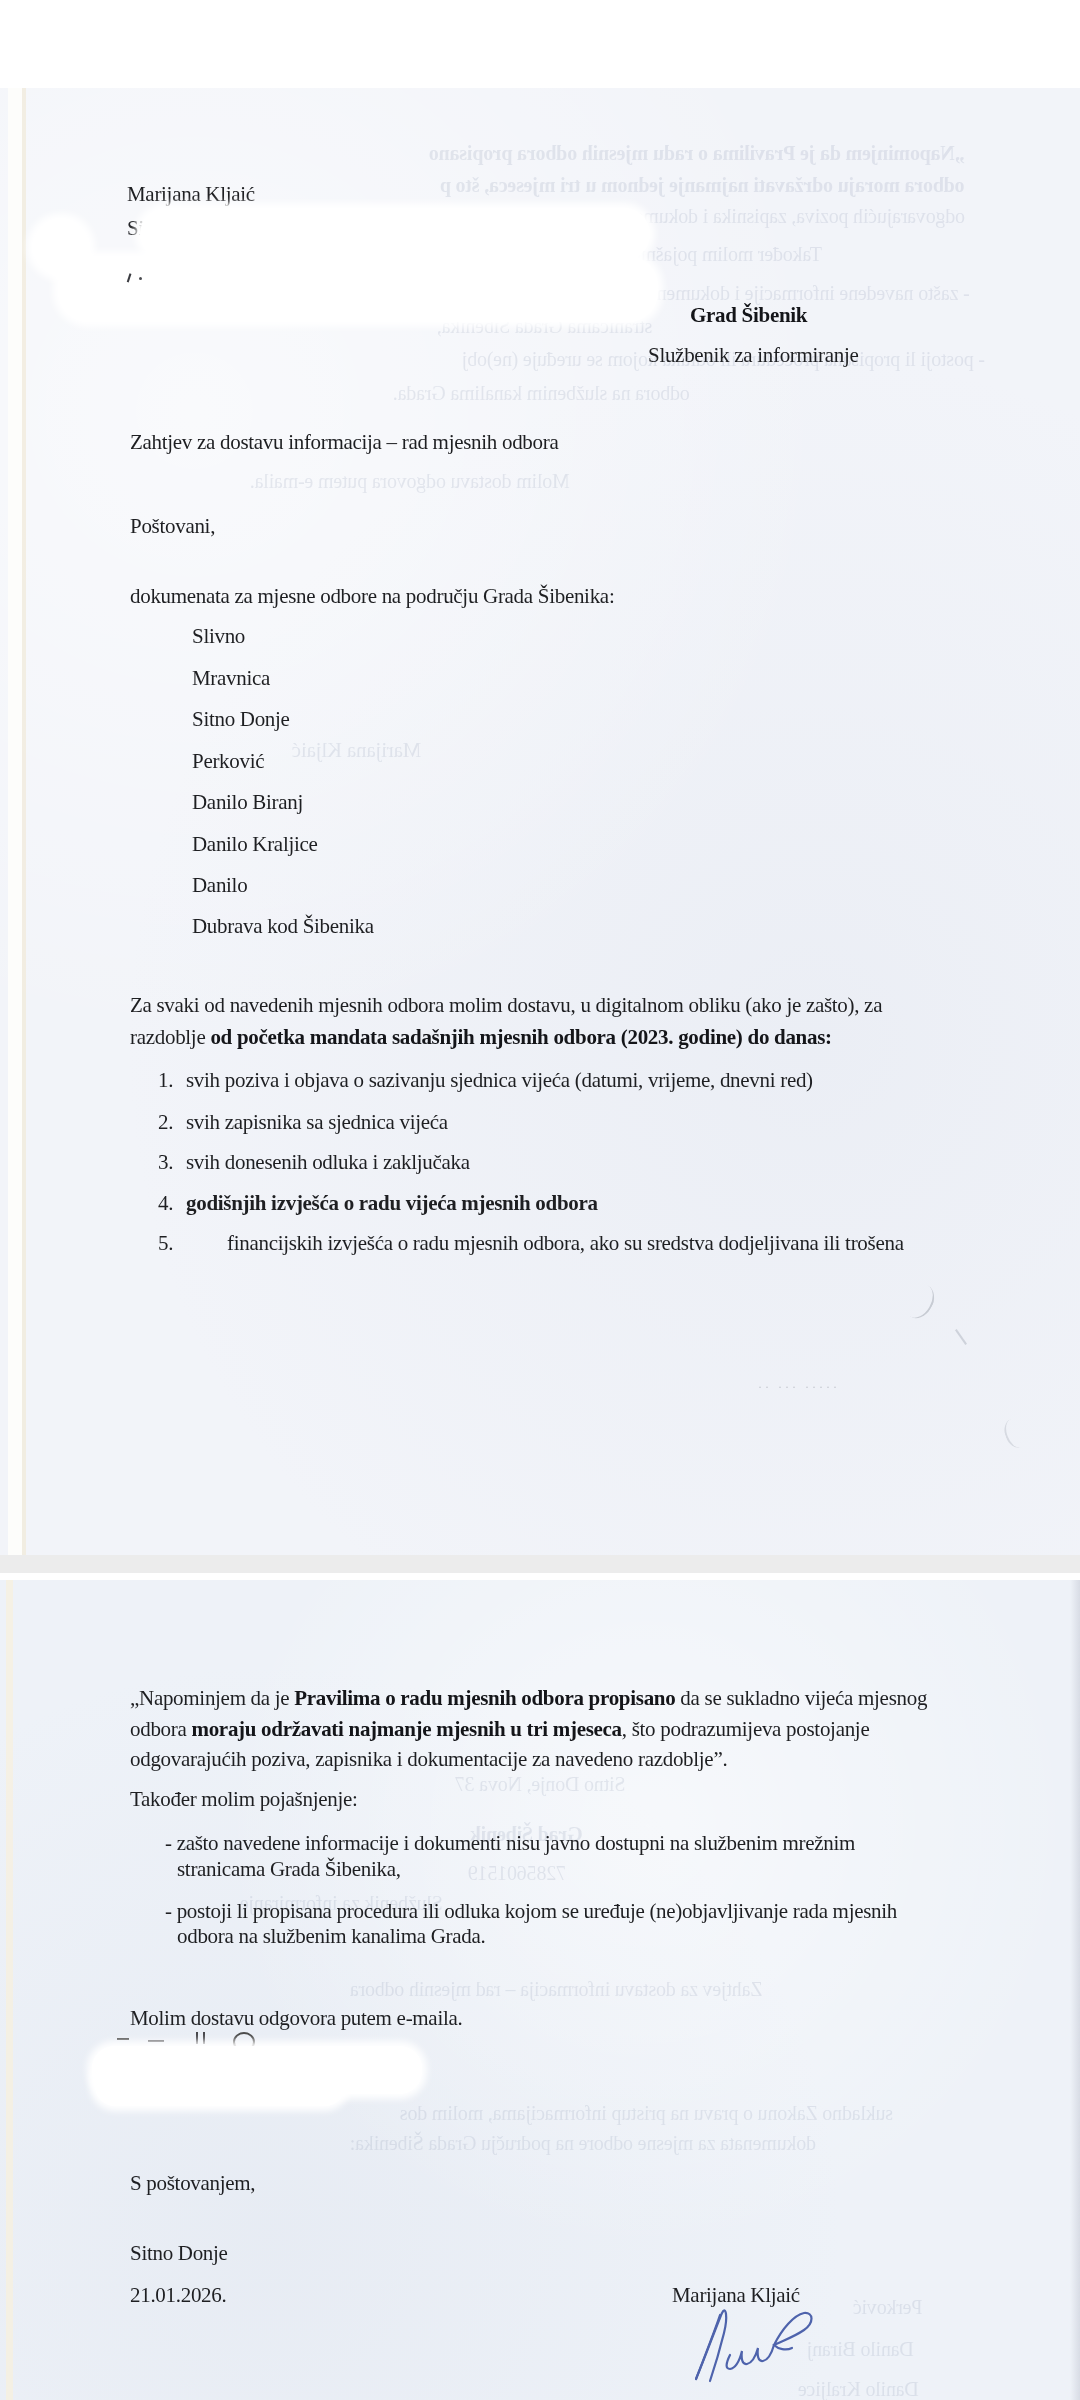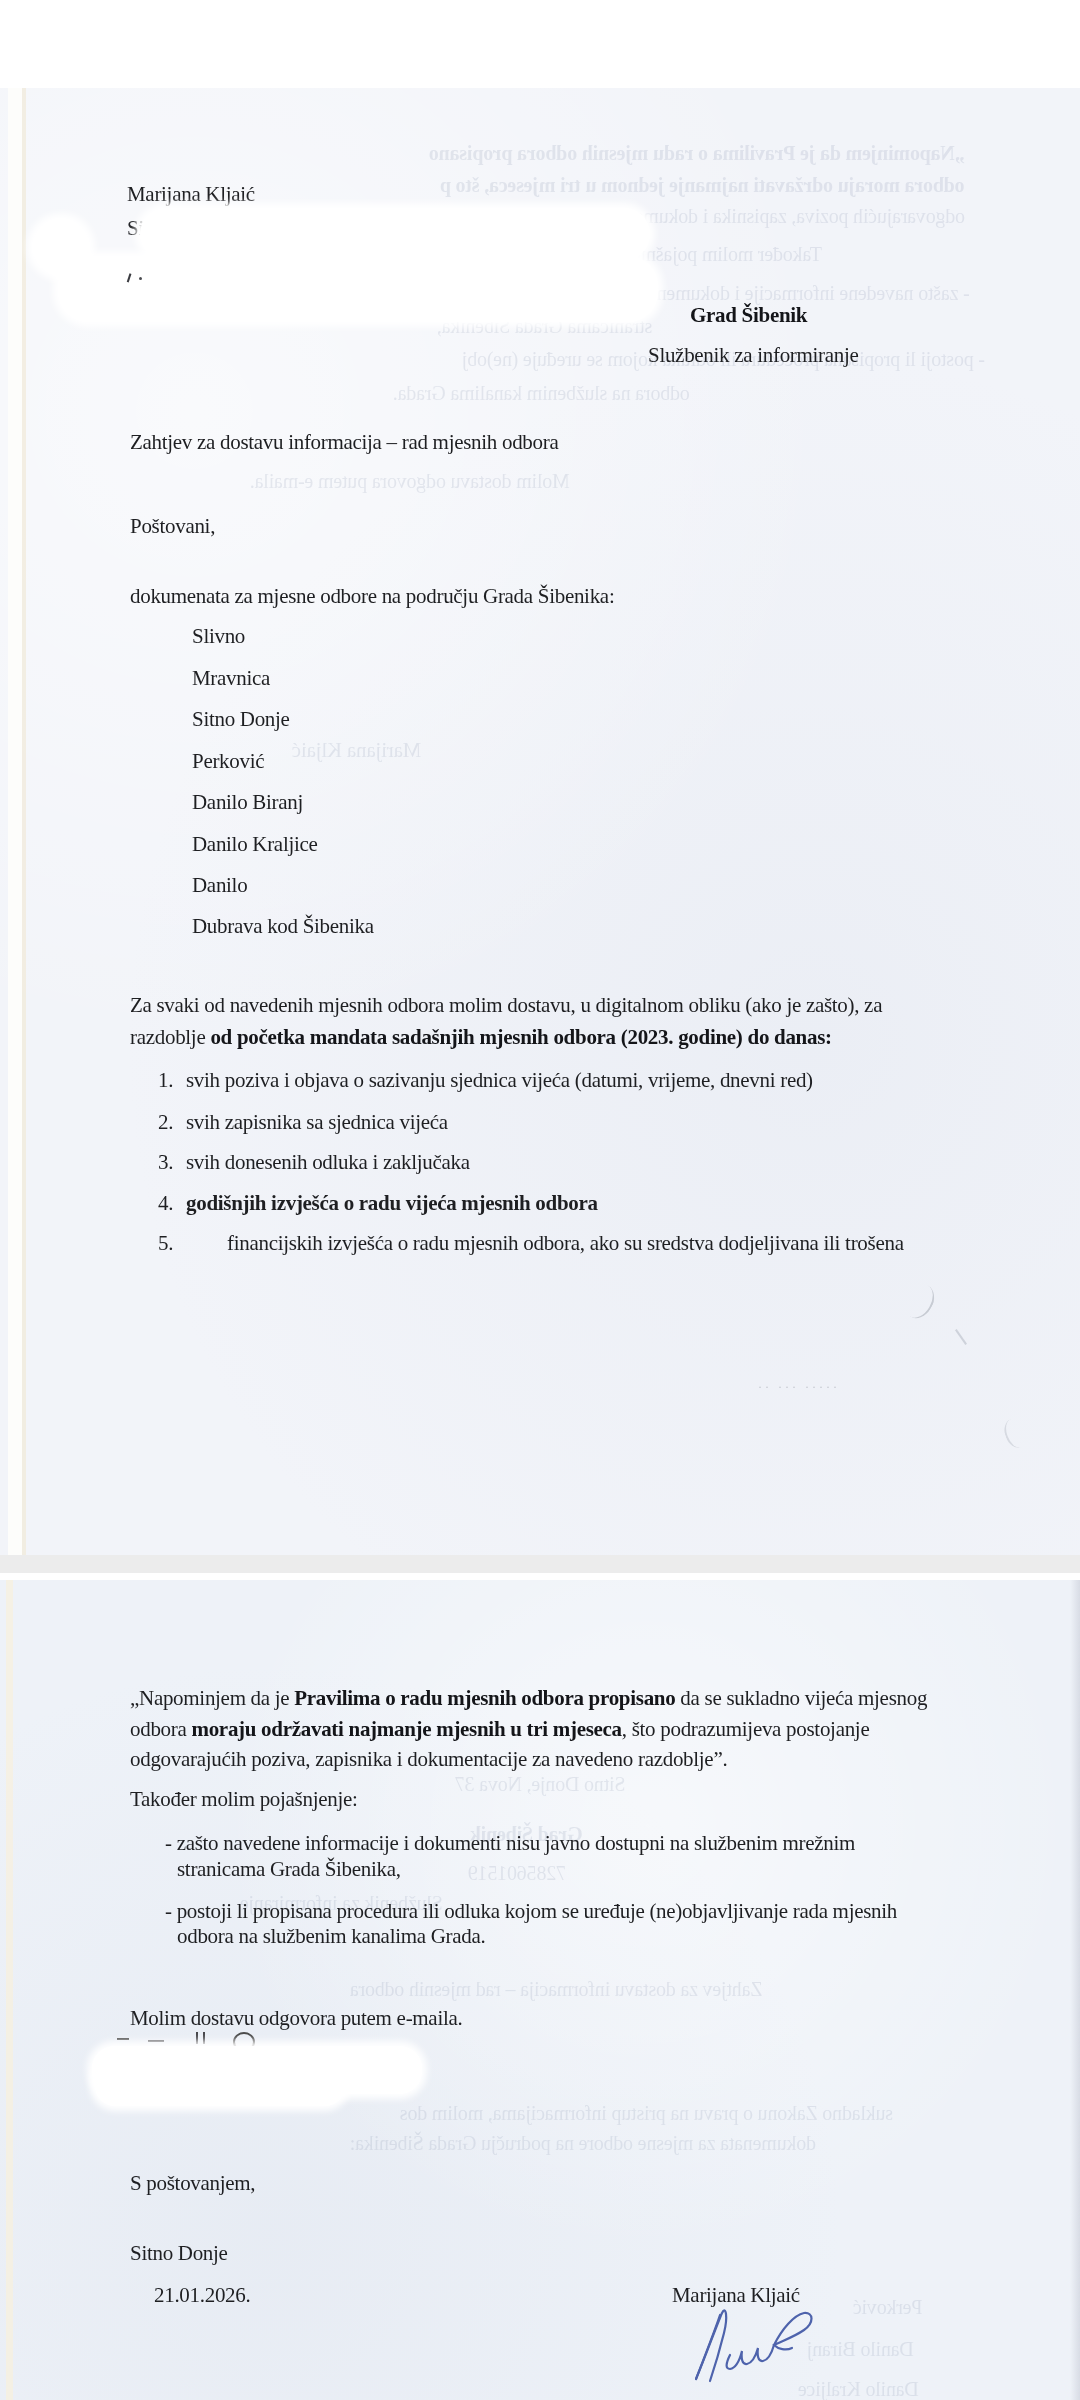--- a/index.html
+++ b/index.html
@@ -132,21 +132,21 @@
   <div class="remnant" style="left:117px;top:458px;width:12px;border-top:2px solid #4a4a4a;z-index:1;"></div>
   <div class="remnant" style="left:148px;top:460px;width:16px;border-top:2px solid #55555a;z-index:1;"></div>
   <div class="remnant" style="left:196px;top:452px;width:2px;height:12px;background:#46464b;z-index:1;"></div>
   <div class="remnant" style="left:203px;top:452px;width:2px;height:12px;background:#46464b;z-index:1;"></div>
   <div class="remnant" style="left:233px;top:452px;width:18px;height:16px;border:2px solid #4a4a4a;border-radius:50%;z-index:1;"></div>
   <div class="blob" style="left:92px;top:466px;width:330px;height:48px;border-radius:22px;z-index:2;"></div>
   <div class="blob" style="left:95px;top:482px;width:250px;height:44px;border-radius:20px;z-index:2;"></div>
 
   <div class="t" style="left:130px;top:591px;">S poštovanjem,</div>
   <div class="t" style="left:130px;top:661px;">Sitno Donje</div>
-  <div class="t" style="left:130px;top:703px;margin-left:24px;">21.01.2026.</div>
+  <div class="t" style="left:130px;top:703px;">21.01.2026.</div>
   <div class="t" style="left:672px;top:703px;">Marijana Kljaić</div>
 
   <div style="position:absolute;left:690px;top:723px;z-index:2;">
     <svg width="140" height="85" viewBox="0 0 140 85" fill="none" stroke="#4e63ac" stroke-width="2.2" stroke-linecap="round">
       <path d="M30 12 C24 30 14 55 6 76"></path>
       <path d="M6 76 C16 52 26 24 32 10 C36 2 38 14 34 30 C30 46 24 66 20 78"></path>
       <path d="M40 52 C36 60 35 66 40 66 C46 65 50 56 52 48 C51 55 52 62 57 61 C62 60 66 52 68 45 C67 52 68 59 73 58 C78 57 82 49 84 42"></path>
       <path d="M84 42 C92 26 104 12 114 10 C124 9 124 20 114 27 C104 34 92 38 84 42 C88 46 96 48 102 45"></path>
     </svg>
   </div>

